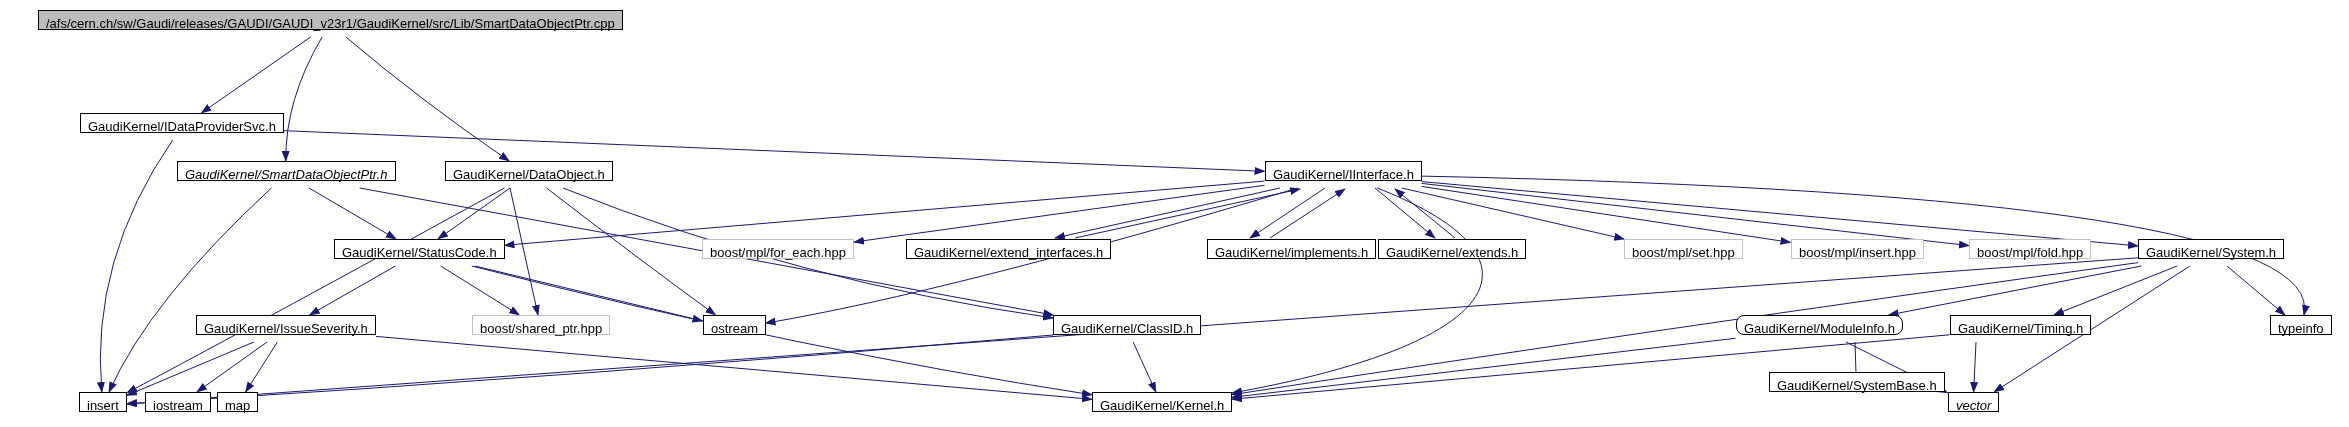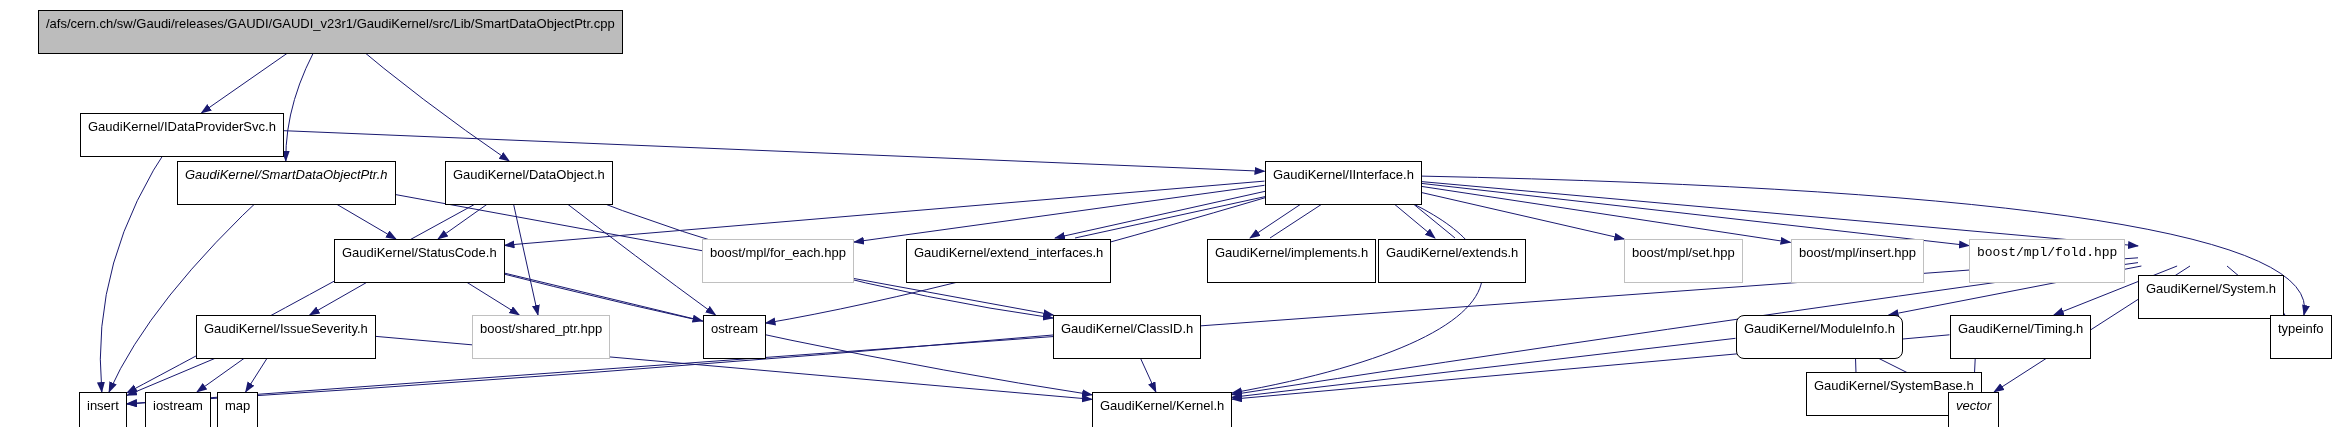--- a/index.html
+++ b/index.html
@@ -8,21 +8,21 @@
     width:2349px;height:427px;
     background:#ffffff;
     font-family:"Liberation Sans", sans-serif;
     overflow:hidden;
   }
   #edges{position:absolute;left:0;top:0;z-index:1;}
   .node{
     position:absolute;
     z-index:2;
     box-sizing:border-box;
-    height:44px;
+    height:20px;
     line-height:25px;
     padding:0 7px;
     font-size:13px;
     color:#000000;
     background:#ffffff;
     border:1px solid #000000;
     white-space:nowrap;
     text-align:center;
   }
   .node.main{background:#bcbcbc;}
@@ -97,29 +97,29 @@
       <div class="node header" style="left: 177px; top: 161px; font-style: italic;">GaudiKernel/SmartDataObjectPtr.h</div>
       <div class="node header" style="left: 445px; top: 161px;">GaudiKernel/DataObject.h</div>
       <div class="node header" style="left: 1265px; top: 161px;">GaudiKernel/IInterface.h</div>
       <div class="node header" style="left: 334px; top: 239px;">GaudiKernel/StatusCode.h</div>
       <div class="node ext" style="border-color: rgb(192, 192, 192); left: 702px; top: 239px;">boost/mpl/for_each.hpp</div>
       <div class="node header" style="left: 906px; top: 239px;">GaudiKernel/extend_interfaces.h</div>
       <div class="node header" style="left: 1207px; top: 239px; text-align: right;">GaudiKernel/implements.h</div>
       <div class="node header" style="left: 1378px; top: 239px;">GaudiKernel/extends.h</div>
       <div class="node ext" style="border-color: rgb(192, 192, 192); left: 1624px; top: 239px;">boost/mpl/set.hpp</div>
       <div class="node ext" style="border-color: rgb(192, 192, 192); left: 1791px; top: 239px;">boost/mpl/insert.hpp</div>
-      <div class="node ext" style="border-color: rgb(192, 192, 192); left: 1969px; top: 239px; font-family: Liberation Mono, monospace;">boost/mpl/fold.hpp</div>
-      <div class="node header" style="left: 2138px; top: 239px; margin-top: 36px;">GaudiKernel/System.h</div>
+      <div class="node ext" style="border-color: rgb(192, 192, 192); left: 1969px; top: 239px;">boost/mpl/fold.hpp</div>
+      <div class="node header" style="left: 2138px; top: 239px;">GaudiKernel/System.h</div>
       <div class="node header" style="left: 196px; top: 315px;">GaudiKernel/IssueSeverity.h</div>
       <div class="node ext" style="border-color: rgb(192, 192, 192); left: 472px; top: 315px;">boost/shared_ptr.hpp</div>
       <div class="node std" style="left: 703px; top: 315px;">ostream</div>
       <div class="node header" style="left: 1053px; top: 315px;">GaudiKernel/ClassID.h</div>
       <div class="node header" style="left: 1736px; top: 315px; border-radius: 8px;">GaudiKernel/ModuleInfo.h</div>
       <div class="node header" style="left: 1950px; top: 315px;">GaudiKernel/Timing.h</div>
       <div class="node std" style="left: 2270px; top: 315px;">typeinfo</div>
       <div class="node std" style="left: 79px; top: 392px;">insert</div>
       <div class="node std" style="left: 145px; top: 392px;">iostream</div>
       <div class="node std" style="left: 217px; top: 392px;">map</div>
       <div class="node header" style="left: 1092px; top: 392px;">GaudiKernel/Kernel.h</div>
-      <div class="node header" style="left: 1769px; top: 372px; margin-left: 37px;">GaudiKernel/SystemBase.h</div>
+      <div class="node header" style="left: 1769px; top: 372px;">GaudiKernel/SystemBase.h</div>
       <div class="node std" style="left: 1948px; top: 392px; font-style: italic;">vector</div>
     </div>
 </div>
 
 </body></html>

